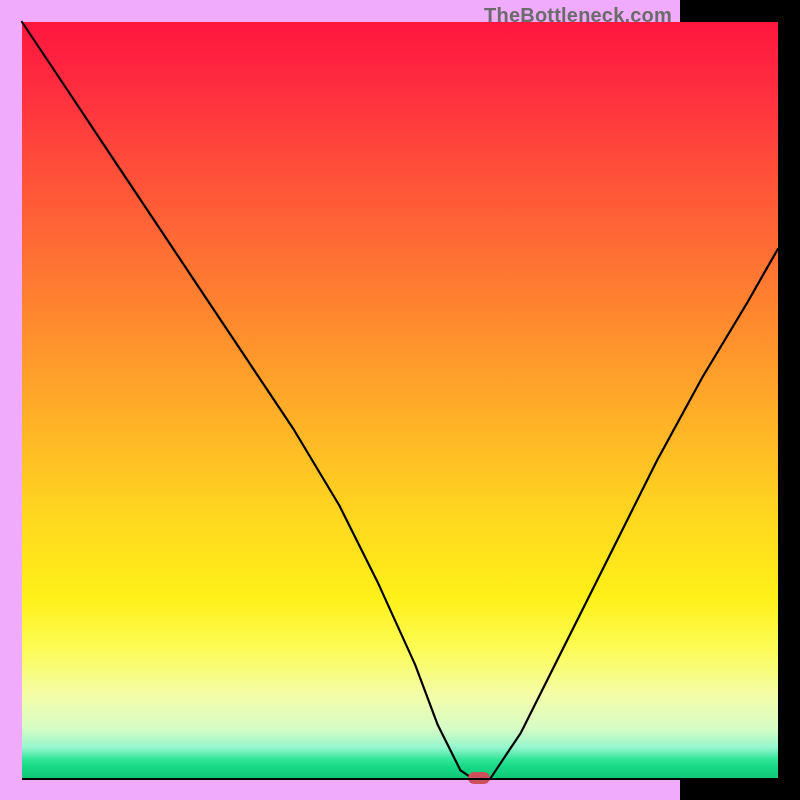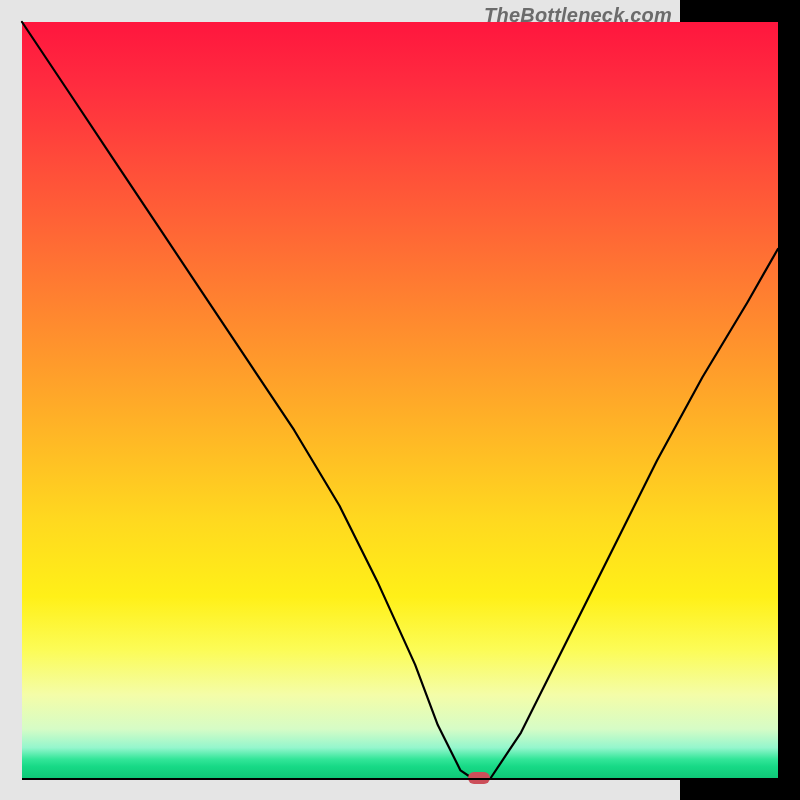--- a/index.html
+++ b/index.html
@@ -7,22 +7,21 @@
     padding: 0;
     width: 800px;
     height: 800px;
     background: #000;
     overflow: hidden;
   }
   .frame {
     position: relative;
     width: 680px;
     height: 800px;
-    background: #e5e5e5;
-    font-style: italic;
+    background: #f0abfc;
   }
   .plot-area {
     position: absolute;
     left: 22px;
     top: 22px;
     width: 756px;
     height: 756px;
     background: linear-gradient(to bottom,
       #ff163e 0%,
       #ff2b3f 8%,

